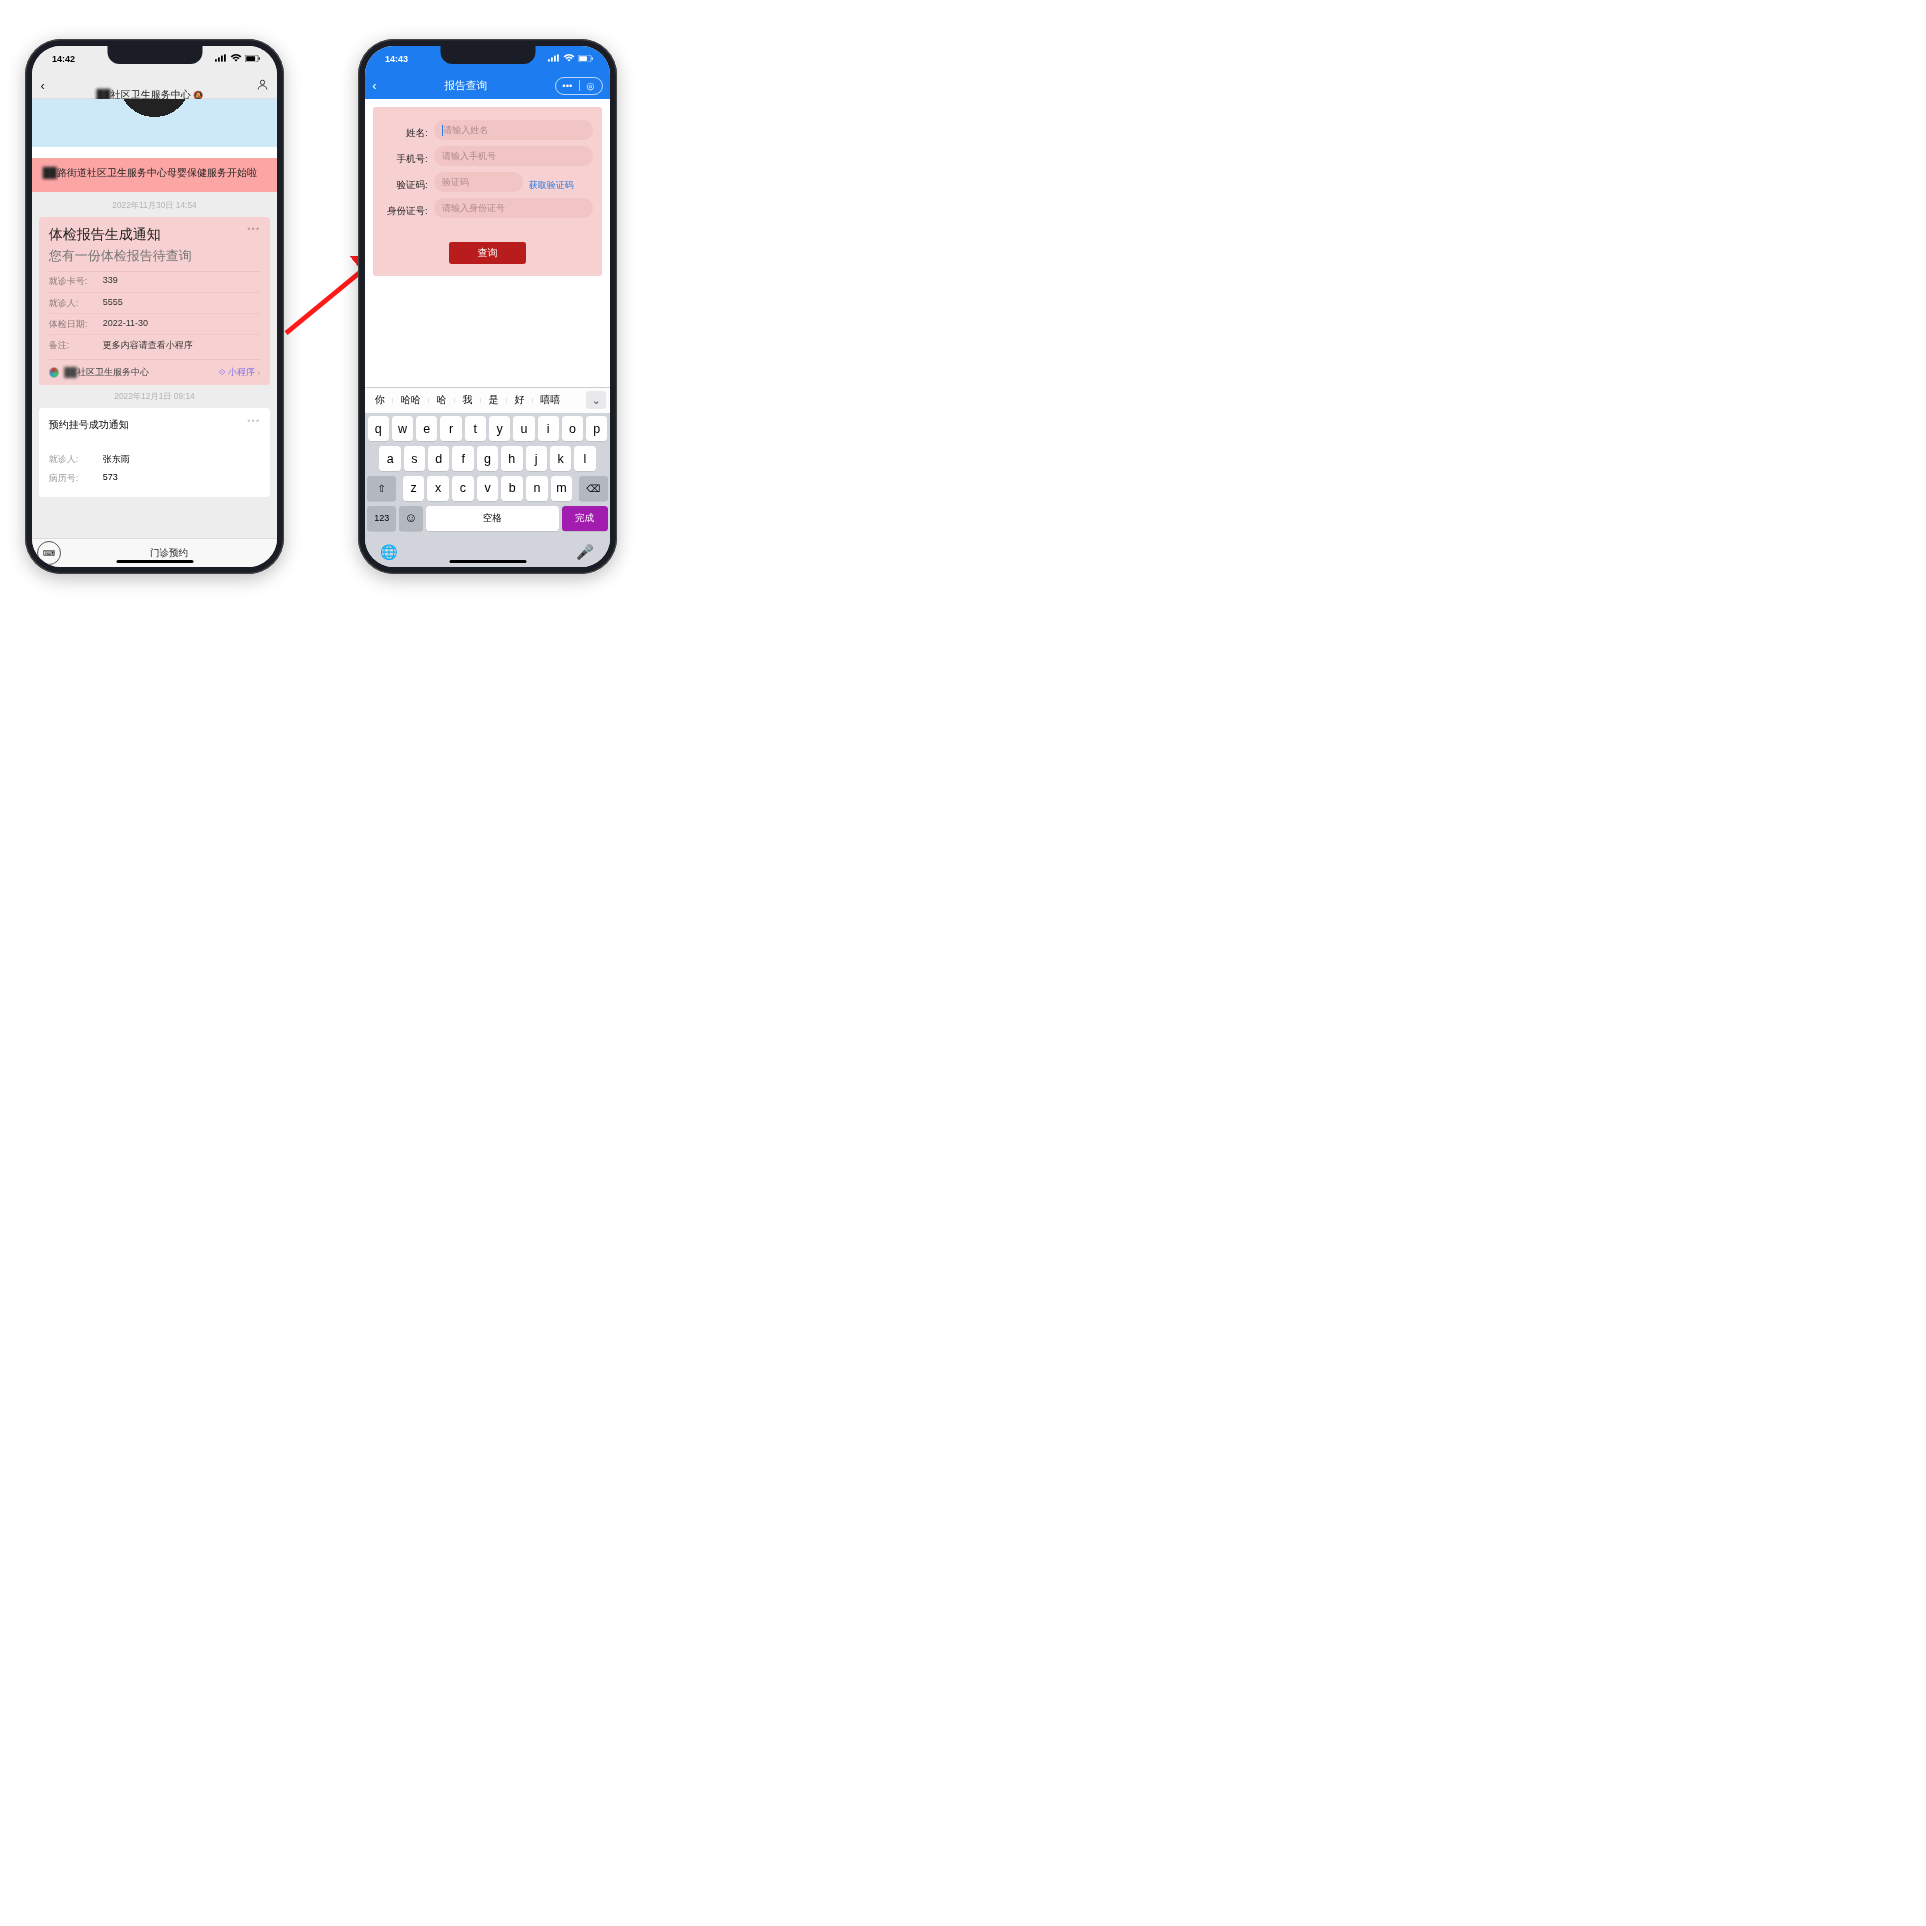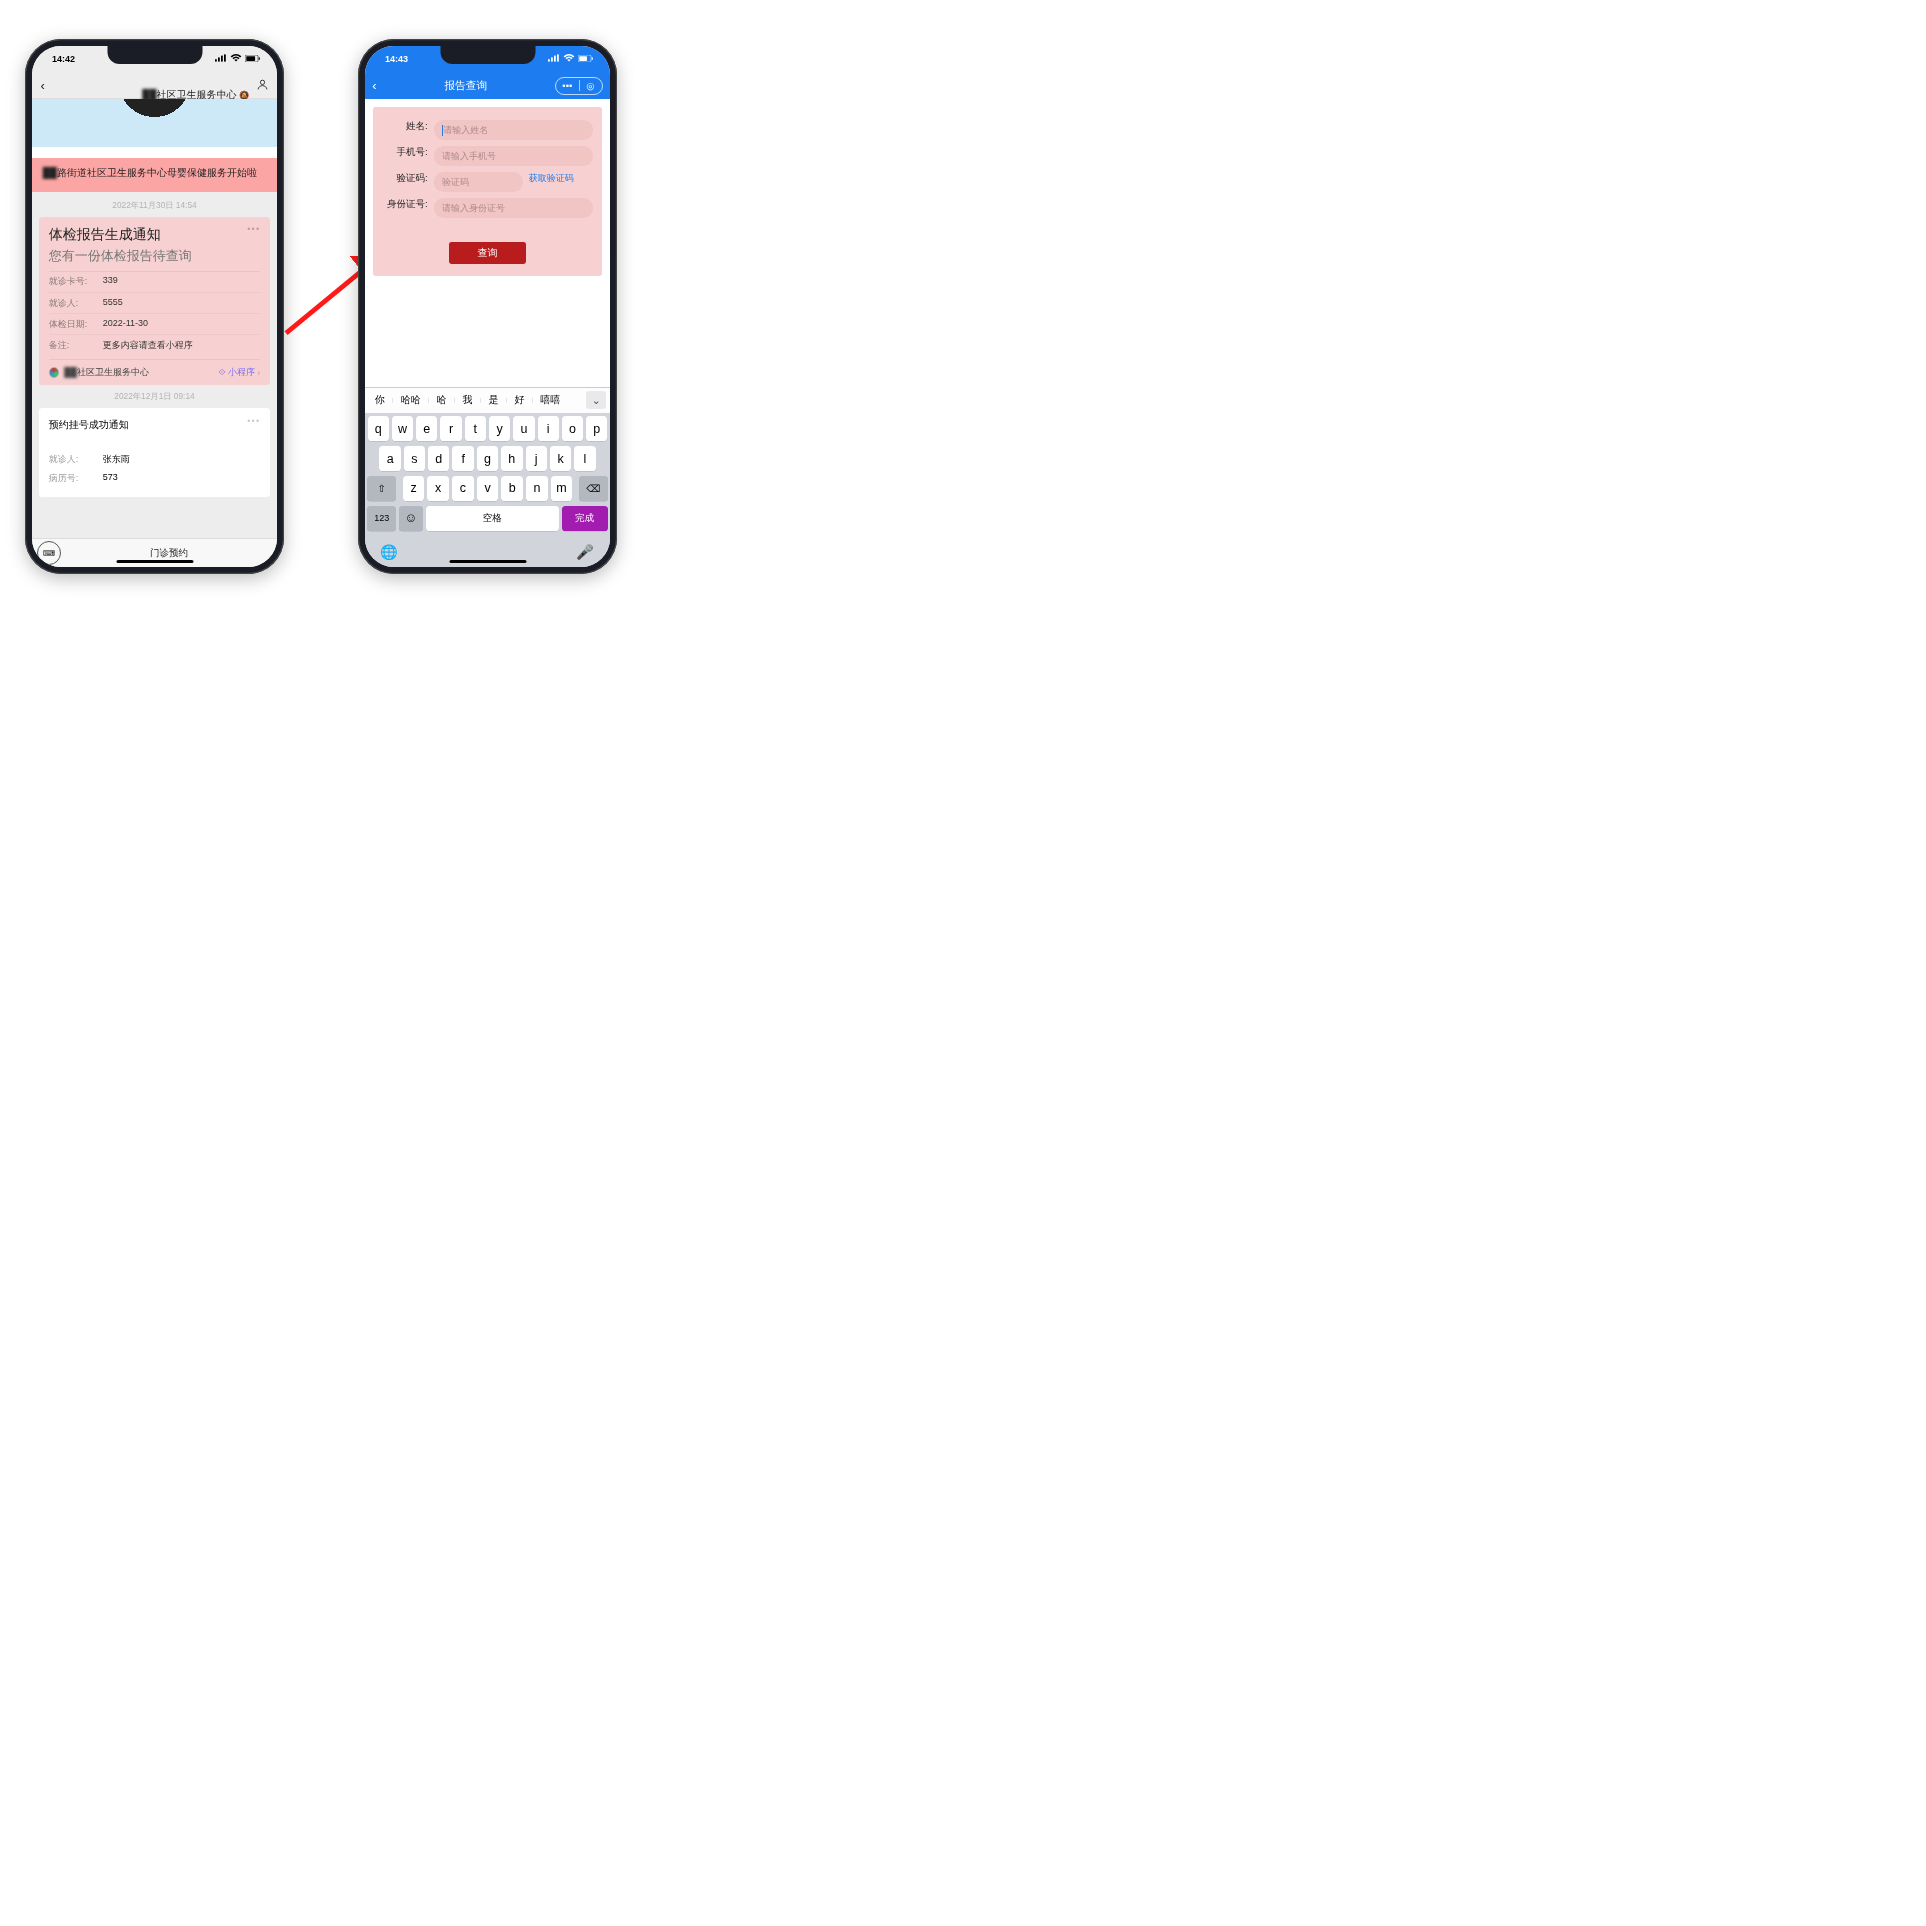--- a/index.html
+++ b/index.html
@@ -60,21 +60,21 @@
   
   .nav1 {
     height: 27px;
     background:#ededed;
     display:flex;
     align-items:center;
     padding:0 8.3px;
     gap:6px;
     border-bottom:0.6px solid #ddd;
   }
-  .nav1 .title { flex:1; text-align:right; font-size:10px; color:#222; position:relative;margin-top:20px; }
+  .nav1 .title { flex:1; text-align:center; font-size:10px; color:#222; position:relative;margin-top:20px; }
   .blur { filter: blur(1.8px); display:inline-block; }
   .chev { font-size:13px; color:#222; }
   .person-icon { width:13px; height:13px; }
 
   .scroll1 { height: calc(100% - 26px - 27px - 28.6px); overflow:hidden; background:#ededed; }
   .banner {
     height:59px;
     background: radial-gradient(circle at 50% -18px, #222 0 36px, #cde8f7 36px 100%);
     position:relative;
     margin-bottom:0;
@@ -157,21 +157,21 @@
   .capsule > div { width:22.6px; text-align:center; }
   .capsule .sep { width:0.6px; height:10.7px; background:rgba(255,255,255,0.6); }
 
   .form-card {
     margin:8.3px;
     background:#f7d1d1;
     border-radius:2.4px;
     padding:7.1px 8.3px 12px;
   }
   .form-row {
-    display:flex; align-items:flex-start;
+    display:flex; align-items:flex-end;
     margin:6px 0;
     gap:6px;
   }
   .form-row .lbl { width:46px; text-align:right; font-size:9.5px; color:#222; }
   .form-row .inp {
     flex:1;
     background:#f2c5c5;
     border-radius:9.5px;
     height:20px;
     padding:0 8.3px;

